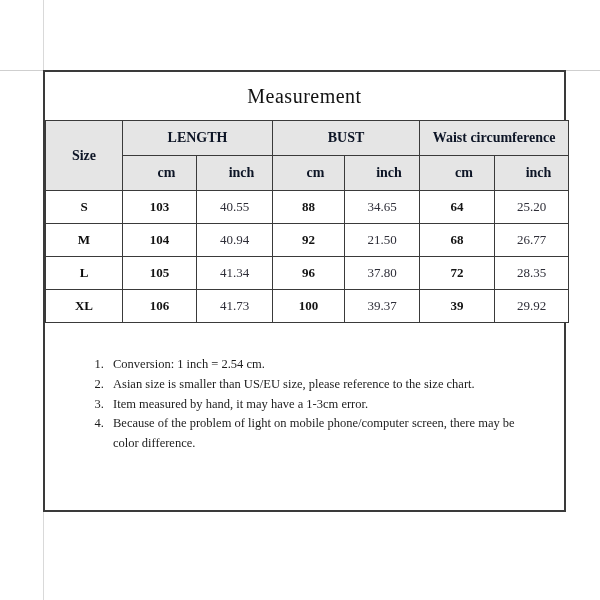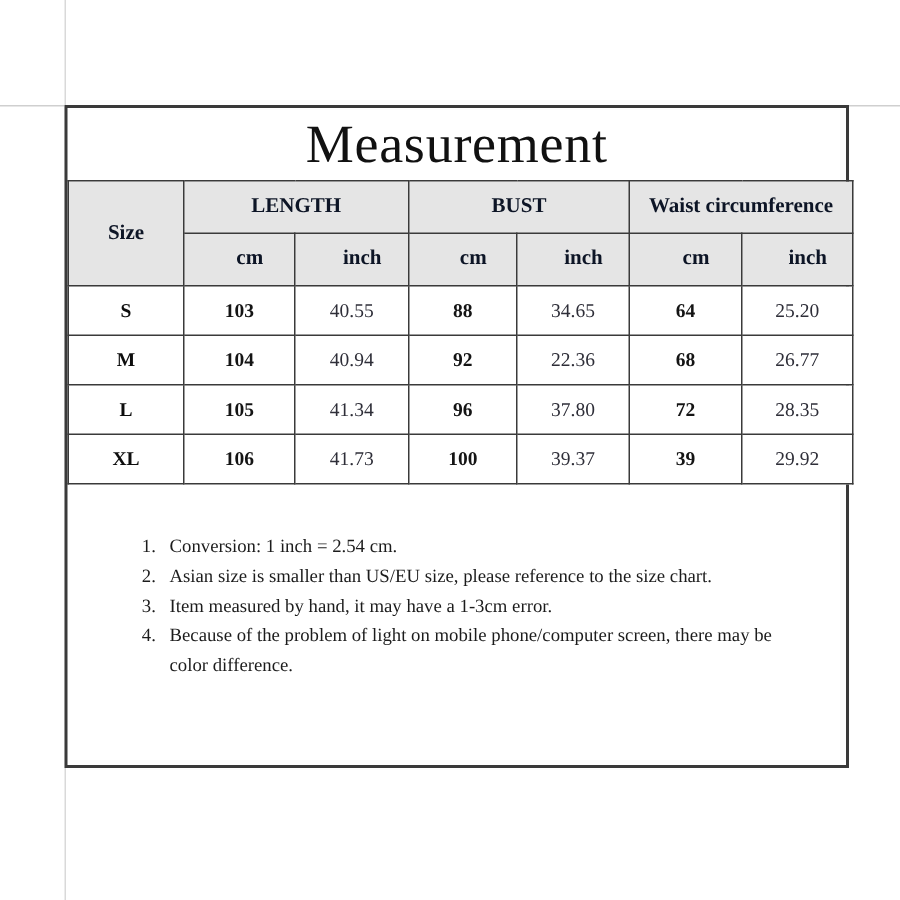--- a/index.html
+++ b/index.html
@@ -24,21 +24,21 @@
     position: absolute;
     left: 43px; top: 70px;
     width: 523px; height: 442px;
     background: #ffffff;
     border: 2px solid #3a3a3a;
   }
   .title {
     height: 48px;
     line-height: 48px;
     text-align: center;
-    font-size: 36px;
+    font-size: 20px;
     color: #111111;
     letter-spacing: 0.5px;
   }
   table.size-table {
     width: 100%;
     border-collapse: collapse;
     table-layout: fixed;
   }
   table.size-table th, table.size-table td {
     border: 1.5px solid #3a3a3a;
@@ -117,21 +117,21 @@
       <td class="cm-cell">88</td>
       <td class="inch-cell">34.65</td>
       <td class="cm-cell">64</td>
       <td class="inch-cell">25.20</td>
     </tr>
     <tr class="data-row">
       <td class="size-cell">M</td>
       <td class="cm-cell">104</td>
       <td class="inch-cell">40.94</td>
       <td class="cm-cell">92</td>
-      <td class="inch-cell">22.36</td>
+      <td class="inch-cell">21.50</td>
       <td class="cm-cell">68</td>
       <td class="inch-cell">26.77</td>
     </tr>
     <tr class="data-row">
       <td class="size-cell">L</td>
       <td class="cm-cell">105</td>
       <td class="inch-cell">41.34</td>
       <td class="cm-cell">96</td>
       <td class="inch-cell">37.80</td>
       <td class="cm-cell">72</td>

